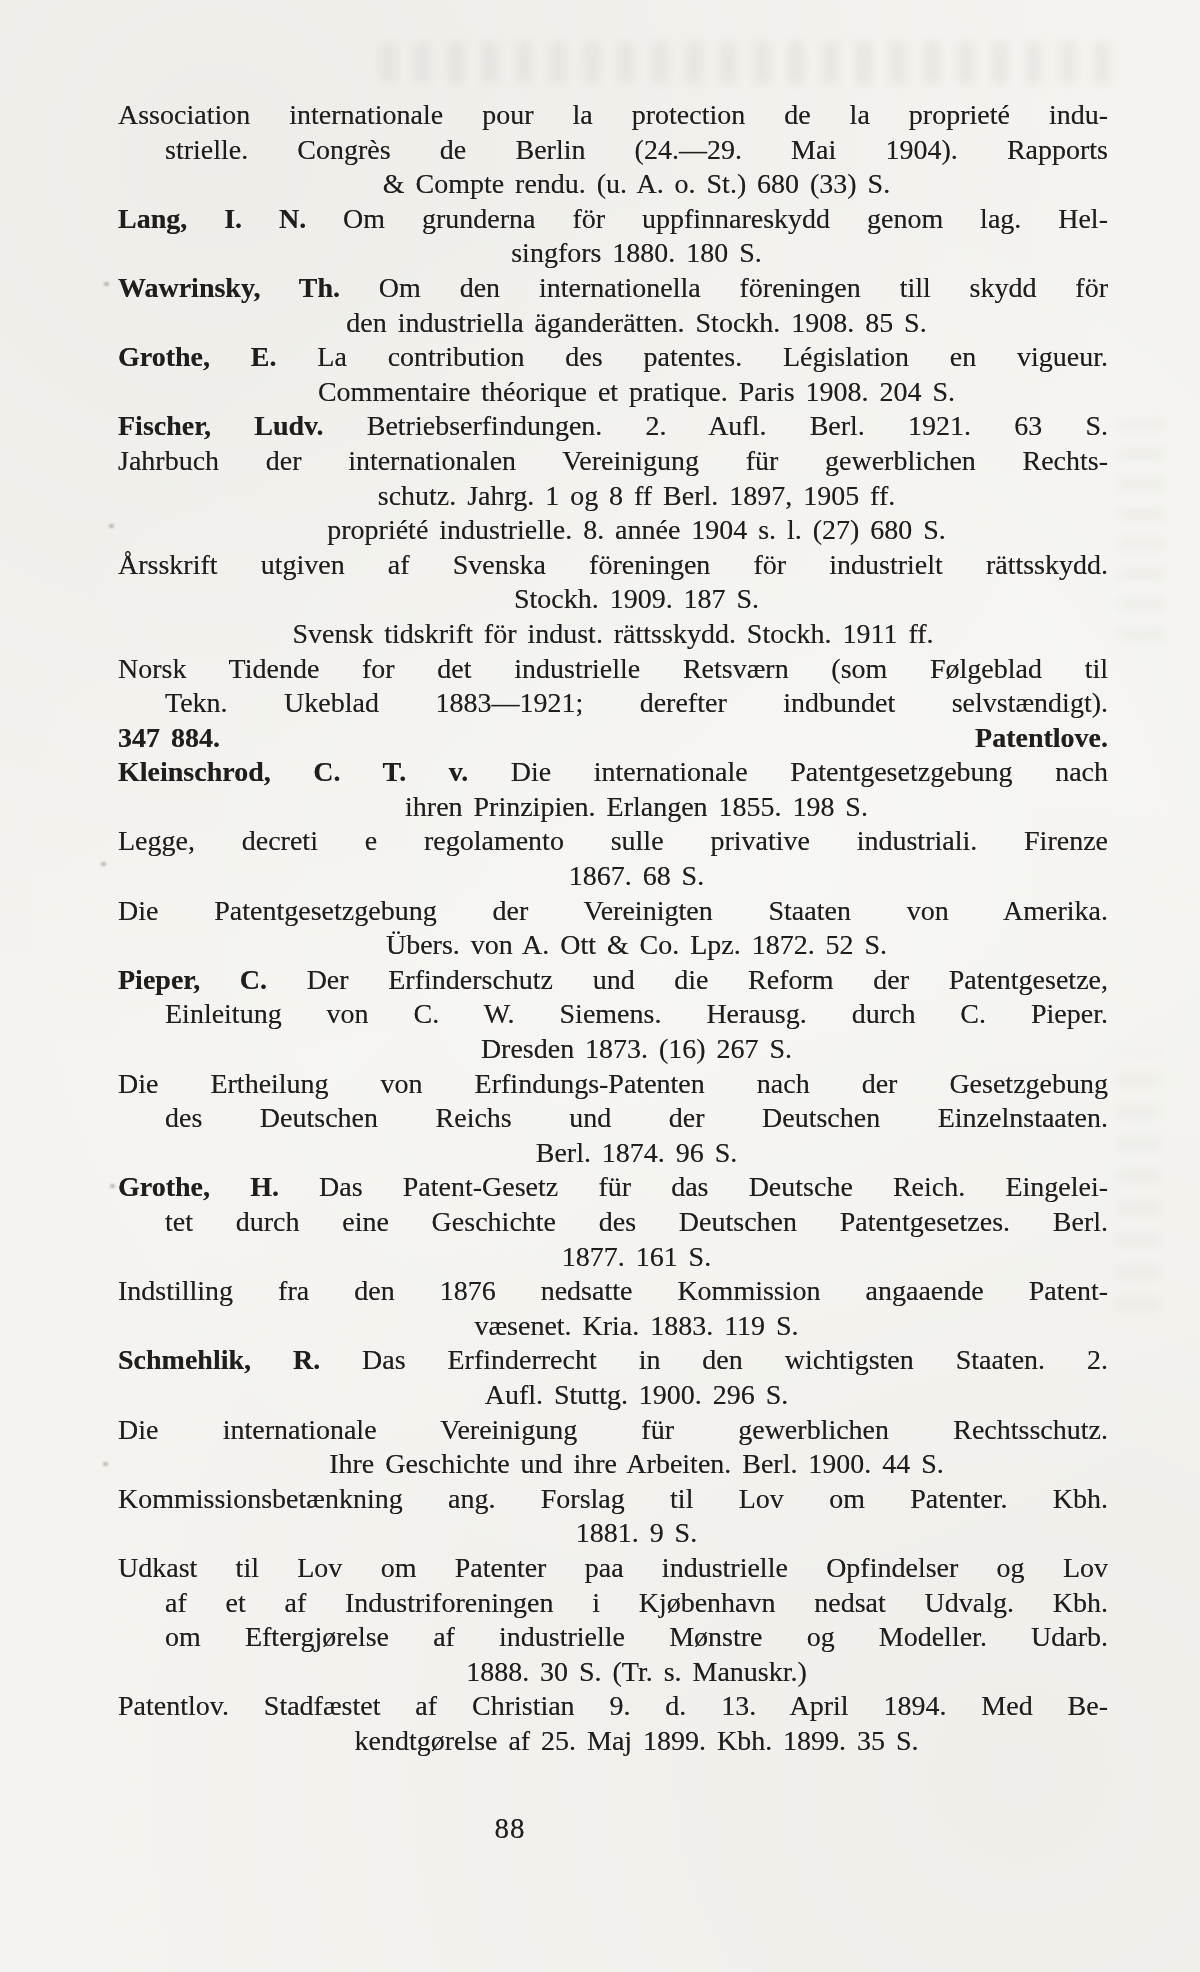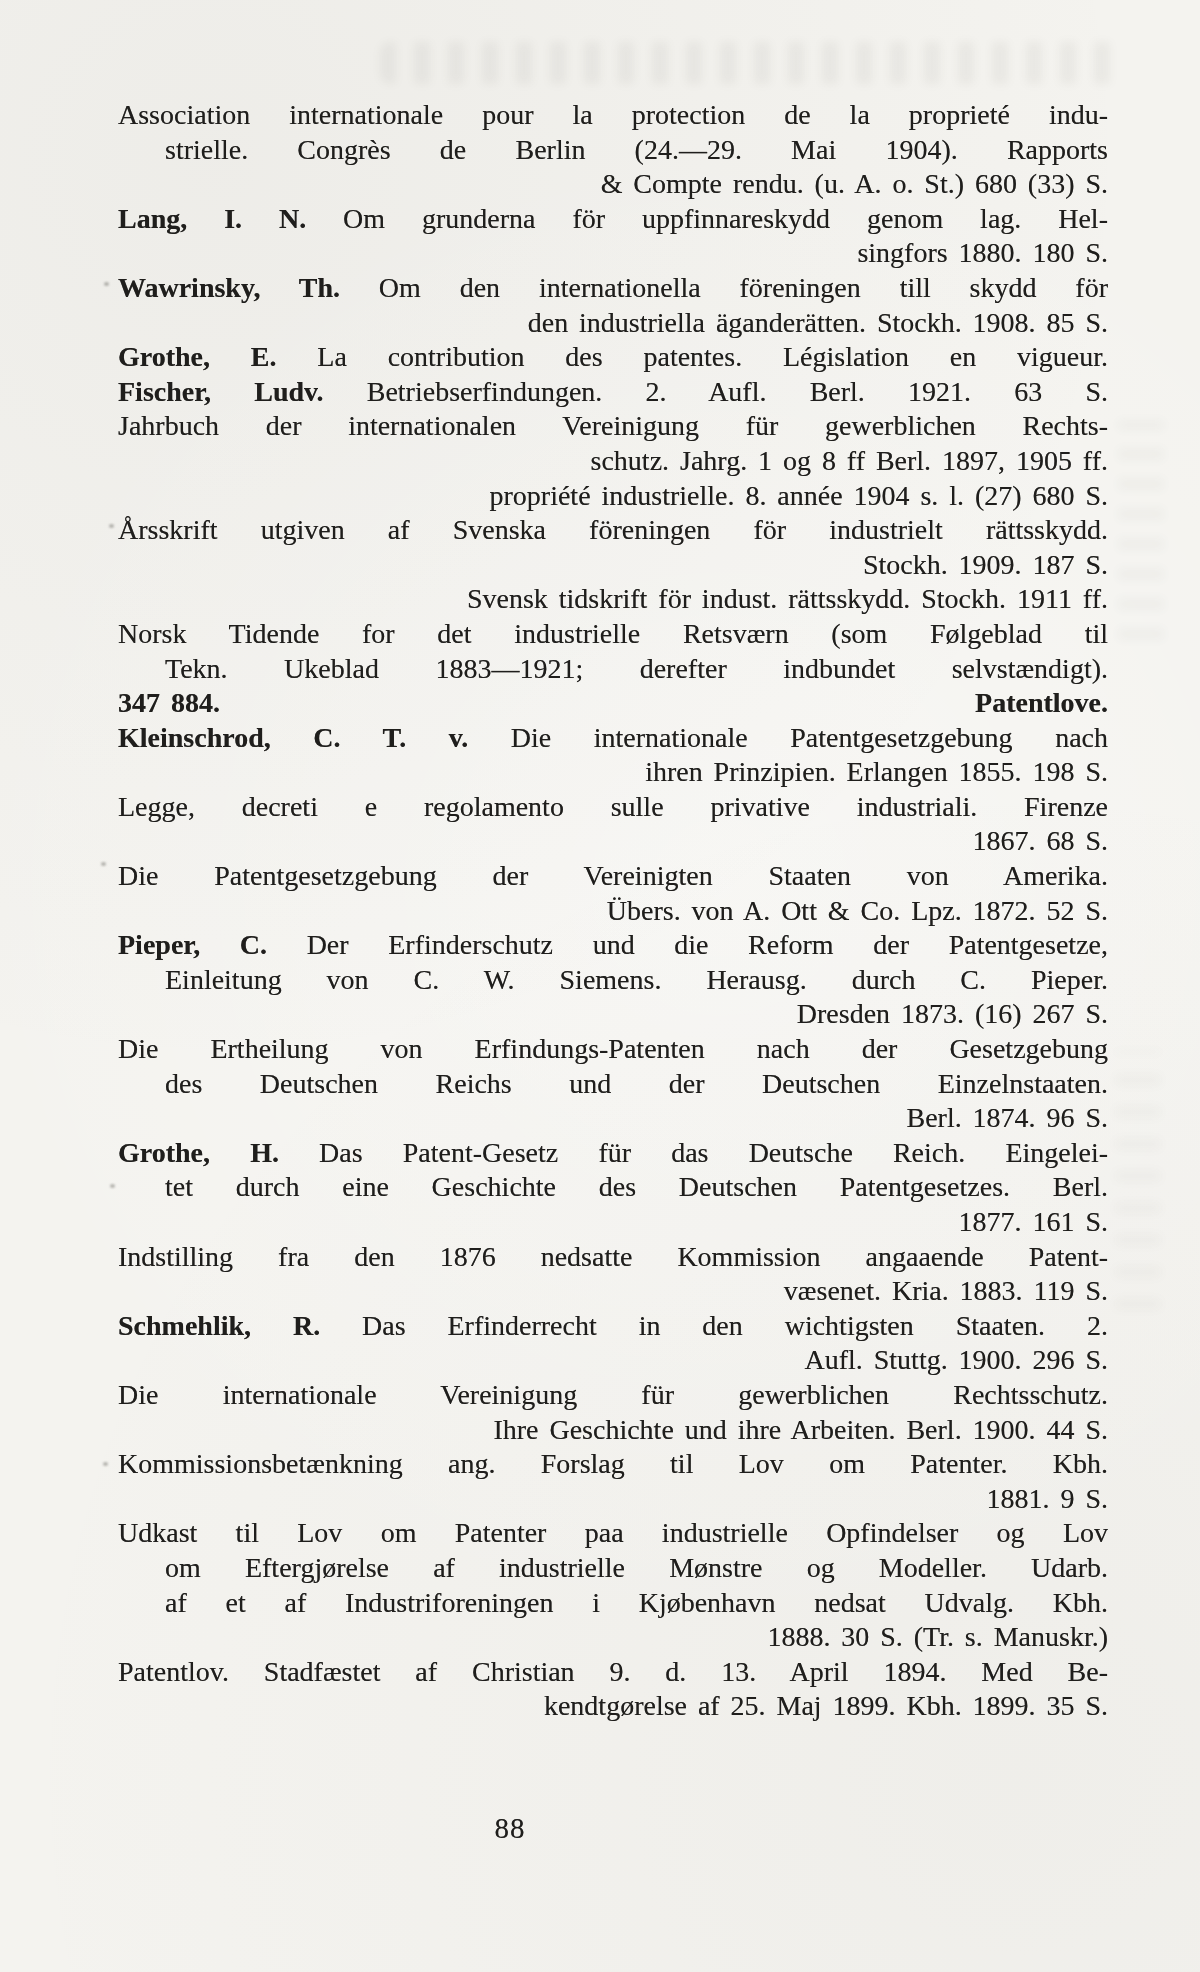--- a/index.html
+++ b/index.html
@@ -64,21 +64,21 @@
   .text-block {
     position: absolute;
     left: 118px;
     top: 98px;
     width: 990px;
   }
   .line {
     font-size: 28px;
     line-height: 34.6px;
     word-spacing: 0.14em;
-    text-align: right;
+    text-align: center;
     white-space: normal;
     text-shadow: 0 0 0.4px rgba(20,20,18,0.55);
   }
   .line.indent { padding-left: 47px; }
   .line.fill {
     text-align: justify;
     text-align-last: justify;
   }
   .line b { font-weight: 700; margin-top: 39px; }
   .header-line {
@@ -112,20 +112,21 @@
 
   <div class="text-block">
       <div class="line fill"><span>Association internationale pour la protection de la proprieté indu-</span></div>
       <div class="line indent fill"><span>strielle. Congrès de Berlin (24.—29. Mai 1904). Rapports</span></div>
       <div class="line indent"><span>&amp; Compte rendu. (u. A. o. St.) 680 (33) S.</span></div>
       <div class="line fill"><b>Lang, I. N.</b><span> Om grunderna för uppfinnareskydd genom lag. Hel-</span></div>
       <div class="line indent"><span>singfors 1880. 180 S.</span></div>
       <div class="line fill"><b>Wawrinsky, Th.</b><span> Om den internationella föreningen till skydd för</span></div>
       <div class="line indent"><span>den industriella äganderätten. Stockh. 1908. 85 S.</span></div>
       <div class="line fill"><b>Grothe, E.</b><span> La contribution des patentes. Législation en vigueur.</span></div>
+      <div class="line indent"><span>Commentaire théorique et pratique. Paris 1908. 204 S.</span></div>
       <div class="line fill"><b>Fischer, Ludv.</b><span> Betriebserfindungen. 2. Aufl. Berl. 1921. 63 S.</span></div>
       <div class="line fill"><span>Jahrbuch der internationalen Vereinigung für gewerblichen Rechts-</span></div>
       <div class="line indent"><span>schutz. Jahrg. 1 og 8 ff Berl. 1897, 1905 ff.</span></div>
       <div class="line indent"><span>propriété industrielle. 8. année 1904 s. l. (27) 680 S.</span></div>
       <div class="line fill"><span>Årsskrift utgiven af Svenska föreningen för industrielt rättsskydd.</span></div>
       <div class="line indent"><span>Stockh. 1909. 187 S.</span></div>
       <div class="line"><span>Svensk tidskrift för indust. rättsskydd. Stockh. 1911 ff.</span></div>
       <div class="line fill"><span>Norsk Tidende for det industrielle Retsværn (som Følgeblad til</span></div>
       <div class="line indent fill"><span>Tekn. Ukeblad 1883—1921; derefter indbundet selvstændigt).</span></div>
       <div class="line header-line">
@@ -149,21 +150,21 @@
       <div class="line indent"><span>1877. 161 S.</span></div>
       <div class="line fill"><span>Indstilling fra den 1876 nedsatte Kommission angaaende Patent-</span></div>
       <div class="line indent"><span>væsenet. Kria. 1883. 119 S.</span></div>
       <div class="line fill"><b>Schmehlik, R.</b><span> Das Erfinderrecht in den wichtigsten Staaten. 2.</span></div>
       <div class="line indent"><span>Aufl. Stuttg. 1900. 296 S.</span></div>
       <div class="line fill"><span>Die internationale Vereinigung für gewerblichen Rechtsschutz.</span></div>
       <div class="line indent"><span>Ihre Geschichte und ihre Arbeiten. Berl. 1900. 44 S.</span></div>
       <div class="line fill"><span>Kommissionsbetænkning ang. Forslag til Lov om Patenter. Kbh.</span></div>
       <div class="line indent"><span>1881. 9 S.</span></div>
       <div class="line fill"><span>Udkast til Lov om Patenter paa industrielle Opfindelser og Lov</span></div>
+      <div class="line indent fill"><span>af et af Industriforeningen i Kjøbenhavn nedsat Udvalg. Kbh.</span></div>
       <div class="line indent fill"><span>om Eftergjørelse af industrielle Mønstre og Modeller. Udarb.</span></div>
-      <div class="line indent fill"><span>af et af Industriforeningen i Kjøbenhavn nedsat Udvalg. Kbh.</span></div>
       <div class="line indent"><span>1888. 30 S. (Tr. s. Manuskr.)</span></div>
       <div class="line fill"><span>Patentlov. Stadfæstet af Christian 9. d. 13. April 1894. Med Be-</span></div>
       <div class="line indent"><span>kendtgørelse af 25. Maj 1899. Kbh. 1899. 35 S.</span></div>
     </div>
 
   <div class="page-number">88</div>
 </div>
 
 </body></html>

